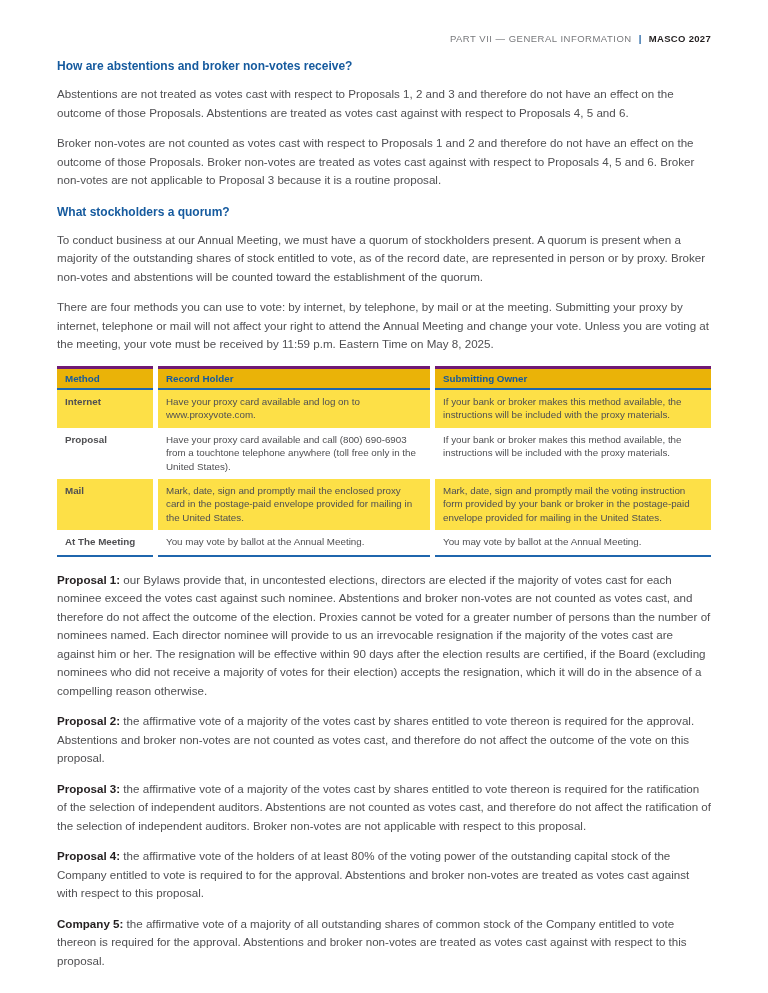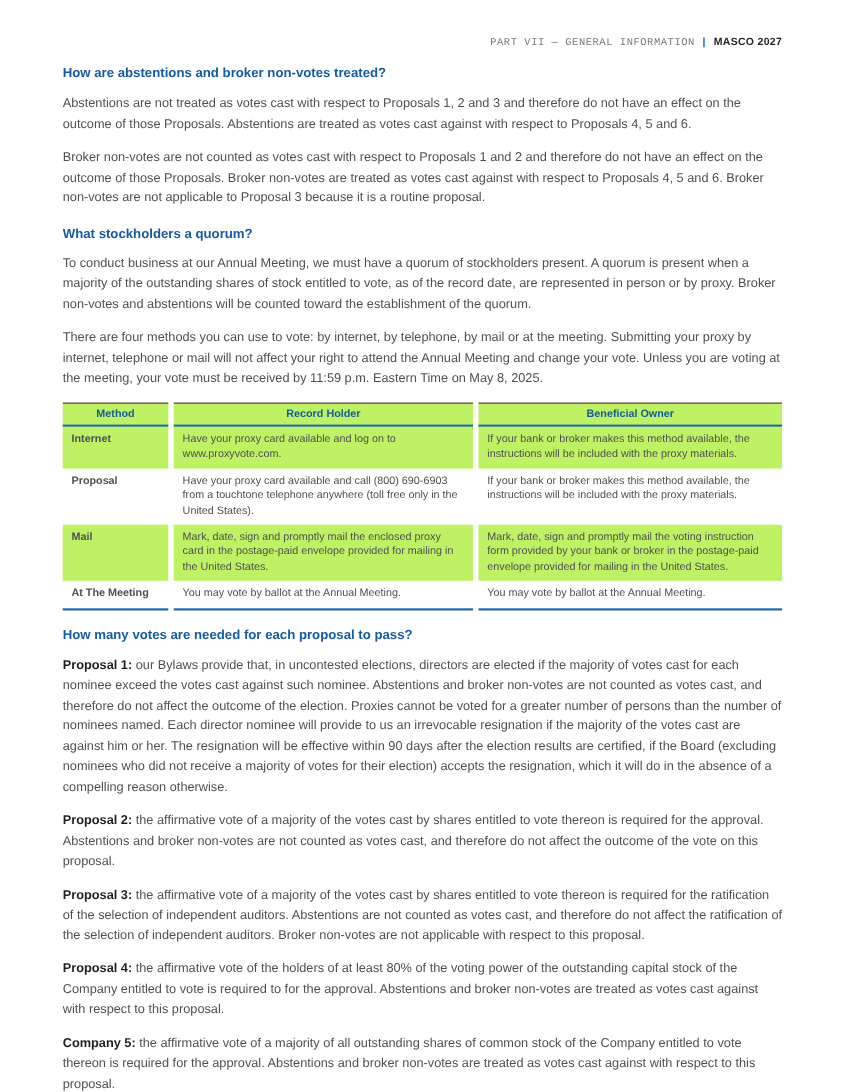--- a/index.html
+++ b/index.html
@@ -5,75 +5,74 @@
   html, body { margin: 0; padding: 0; background: #ffffff; }
   body {
     width: 768px; height: 993px; position: relative;
     font-family: "Liberation Sans", "DejaVu Sans", sans-serif;
     -webkit-font-smoothing: antialiased;
   }
   .page { position: absolute; inset: 0; background: #ffffff; overflow: hidden; }
   .content { position: absolute; left: 57px; width: 654px; top: 33px; }
 
   .doc-header { text-align: right; font-size: 9.5px; letter-spacing: 0.5px; color: #77787b; margin-bottom: 11px; white-space: nowrap; }
-  .hdr-part { color: #77787b; font-family: Liberation Mono, monospace; }
+  .hdr-part { color: #77787b; }
   .hdr-sep { color: #155a9e; font-weight: bold; margin: 0 7px; }
   .hdr-brand { color: #231f20; font-weight: bold; letter-spacing: 0.3px; }
 
   .q-heading { color: #155a9e; font-size: 12px; font-weight: bold; margin: 15px 0 5px 0; }
   p.body-text { font-size: 11.6px; line-height: 18.5px; color: #4f4f52; margin: 12px 0 10px 0; }
   p.body-text .bold-lead { font-weight: bold; color: #231f20; }
 
   .vote-table-wrap { margin: 12px 0 14px -5px; width: calc(100% + 10px); }
   table.vote-table { border-collapse: separate; border-spacing: 5px 0; width: 100%; table-layout: fixed; }
   table.vote-table th, table.vote-table td { text-align: left; vertical-align: top; font-size: 9.8px; line-height: 13.4px; }
   table.vote-table th {
-    color: #155a9e; font-weight: bold; background: #bef264;
-    border-top: 1px solid #701a75; border-bottom: 2px solid #1f66ad;
+    color: #155a9e; font-weight: bold; background: #eab308;
+    border-top: 3px solid #701a75; border-bottom: 2px solid #1f66ad;
     padding: 3px 8px 3px 8px;
-    text-align: center;
   }
   table.vote-table td { color: #4f4f52; padding: 5px 8px 6px 8px; }
-  tr.stripe td { background: #bef264; }
+  tr.stripe td { background: #fde047; }
   tr.last-row td { border-bottom: 2px solid #1f66ad; }
   td.method-cell { font-weight: bold; color: #231f20; }
   col.c-method { width: 96px; }
   col.c-record { width: 272px; }
 </style>
 </head>
 <body>
 
 <div class="page">
   <div class="content">
 
     <div class="doc-header">
       <span class="hdr-part">PART VII — GENERAL INFORMATION</span><span class="hdr-sep">|</span><span class="hdr-brand">MASCO 2027</span>
     </div>
 
-    <div class="q-heading">How are abstentions and broker non-votes treated?</div>
+    <div class="q-heading">How are abstentions and broker non-votes receive?</div>
     <p class="body-text">Abstentions are not treated as votes cast with respect to Proposals 1, 2 and 3 and therefore do not have an effect on the outcome of those Proposals. Abstentions are treated as votes cast against with respect to Proposals 4, 5 and 6.</p>
     <p class="body-text">Broker non-votes are not counted as votes cast with respect to Proposals 1 and 2 and therefore do not have an effect on the outcome of those Proposals. Broker non-votes are treated as votes cast against with respect to Proposals 4, 5 and 6. Broker non-votes are not applicable to Proposal 3 because it is a routine proposal.</p>
 
     <div class="q-heading">What stockholders a quorum?</div>
     <p class="body-text">To conduct business at our Annual Meeting, we must have a quorum of stockholders present. A quorum is present when a majority of the outstanding shares of stock entitled to vote, as of the record date, are represented in person or by proxy. Broker non-votes and abstentions will be counted toward the establishment of the quorum.</p>
 
     <p class="body-text">There are four methods you can use to vote: by internet, by telephone, by mail or at the meeting. Submitting your proxy by internet, telephone or mail will not affect your right to attend the Annual Meeting and change your vote. Unless you are voting at the meeting, your vote must be received by 11:59 p.m. Eastern Time on May 8, 2025.</p>
 
     <div class="vote-table-wrap">
       <table class="vote-table">
         <colgroup>
           <col class="c-method">
             <col class="c-record">
             <col>
         </colgroup>
         <thead>
           <tr>
             <th>Method</th>
             <th>Record Holder</th>
-            <th>Beneficial Owner</th>
+            <th>Submitting Owner</th>
           </tr>
         </thead>
         <tbody>
           <tr class="stripe">
             <td class="method-cell">Internet</td>
             <td>Have your proxy card available and log on to www.proxyvote.com.</td>
             <td>If your bank or broker makes this method available, the instructions will be included with the proxy materials.</td>
           </tr>
           <tr>
             <td class="method-cell">Proposal</td>
@@ -87,21 +86,20 @@
           </tr>
           <tr class="last-row">
             <td class="method-cell">At The Meeting</td>
             <td>You may vote by ballot at the Annual Meeting.</td>
             <td>You may vote by ballot at the Annual Meeting.</td>
           </tr>
         </tbody>
       </table>
     </div>
 
-    <div class="q-heading">How many votes are needed for each proposal to pass?</div>
 
     <p class="body-text"><span class="bold-lead">Proposal 1:</span><span> our Bylaws provide that, in uncontested elections, directors are elected if the majority of votes cast for each nominee exceed the votes cast against such nominee. Abstentions and broker non-votes are not counted as votes cast, and therefore do not affect the outcome of the election. Proxies cannot be voted for a greater number of persons than the number of nominees named. Each director nominee will provide to us an irrevocable resignation if the majority of the votes cast are against him or her. The resignation will be effective within 90 days after the election results are certified, if the Board (excluding nominees who did not receive a majority of votes for their election) accepts the resignation, which it will do in the absence of a compelling reason otherwise.</span></p>
 
     <p class="body-text"><span class="bold-lead">Proposal 2:</span><span> the affirmative vote of a majority of the votes cast by shares entitled to vote thereon is required for the approval. Abstentions and broker non-votes are not counted as votes cast, and therefore do not affect the outcome of the vote on this proposal.</span></p>
 
     <p class="body-text"><span class="bold-lead">Proposal 3:</span><span> the affirmative vote of a majority of the votes cast by shares entitled to vote thereon is required for the ratification of the selection of independent auditors. Abstentions are not counted as votes cast, and therefore do not affect the ratification of the selection of independent auditors. Broker non-votes are not applicable with respect to this proposal.</span></p>
 
     <p class="body-text"><span class="bold-lead">Proposal 4:</span><span> the affirmative vote of the holders of at least 80% of the voting power of the outstanding capital stock of the Company entitled to vote is required to for the approval. Abstentions and broker non-votes are treated as votes cast against with respect to this proposal.</span></p>
 
     <p class="body-text"><span class="bold-lead">Company 5:</span><span> the affirmative vote of a majority of all outstanding shares of common stock of the Company entitled to vote thereon is required for the approval. Abstentions and broker non-votes are treated as votes cast against with respect to this proposal.</span></p>

